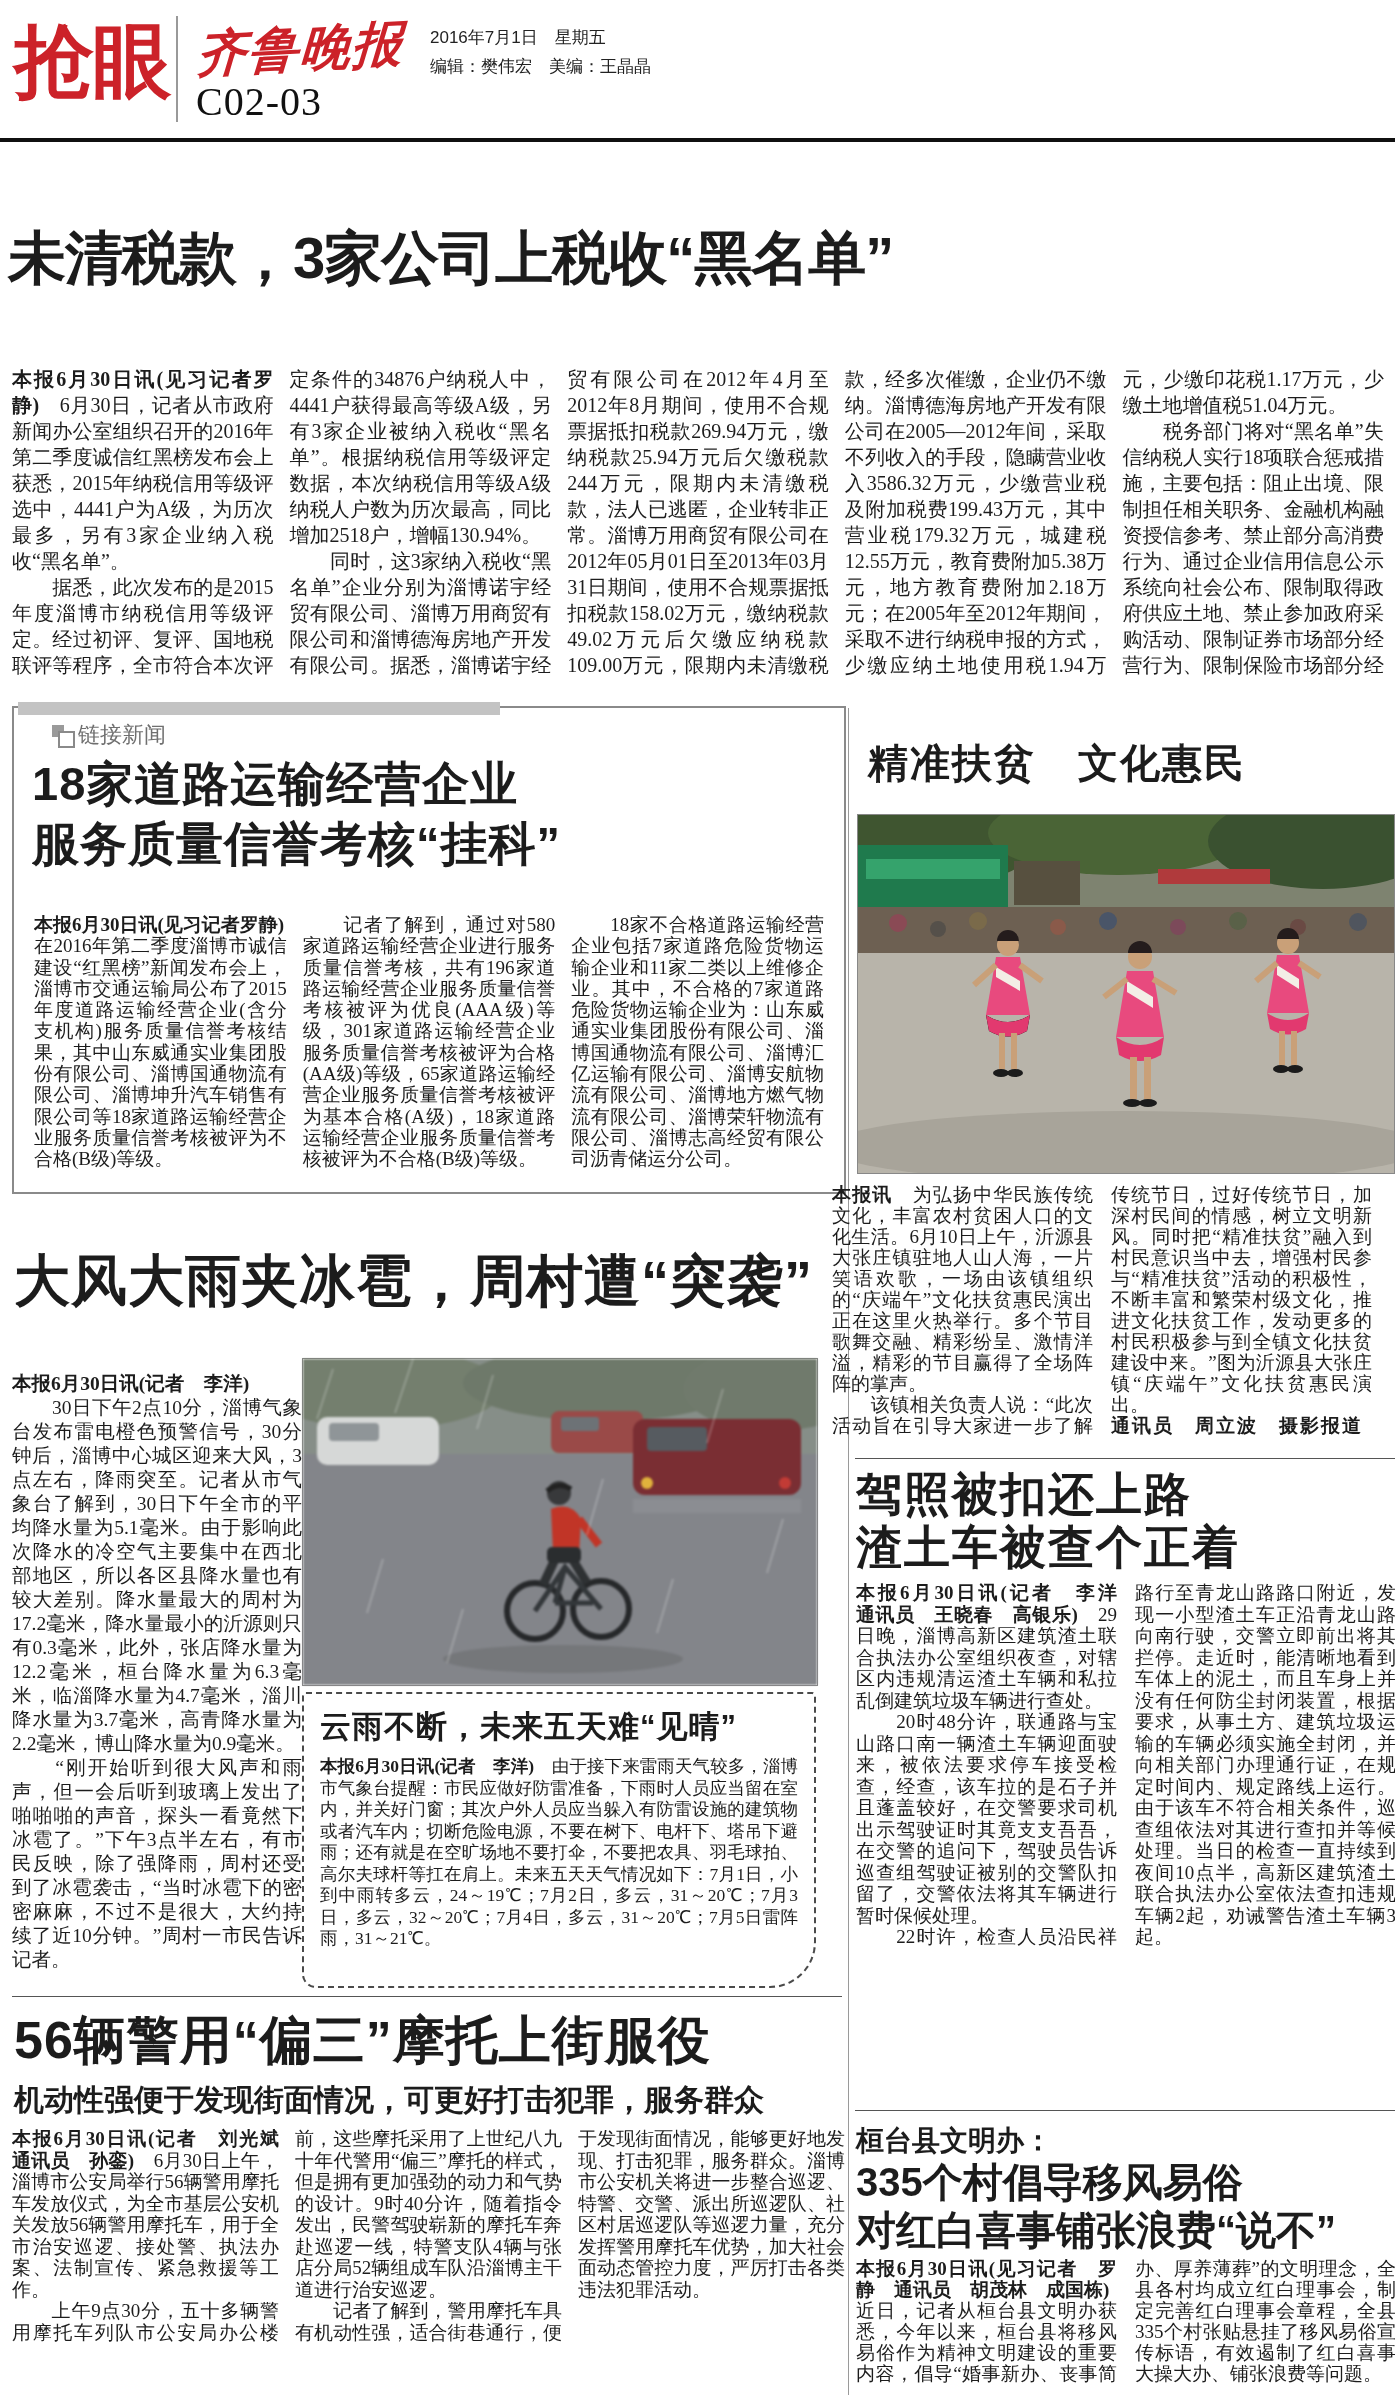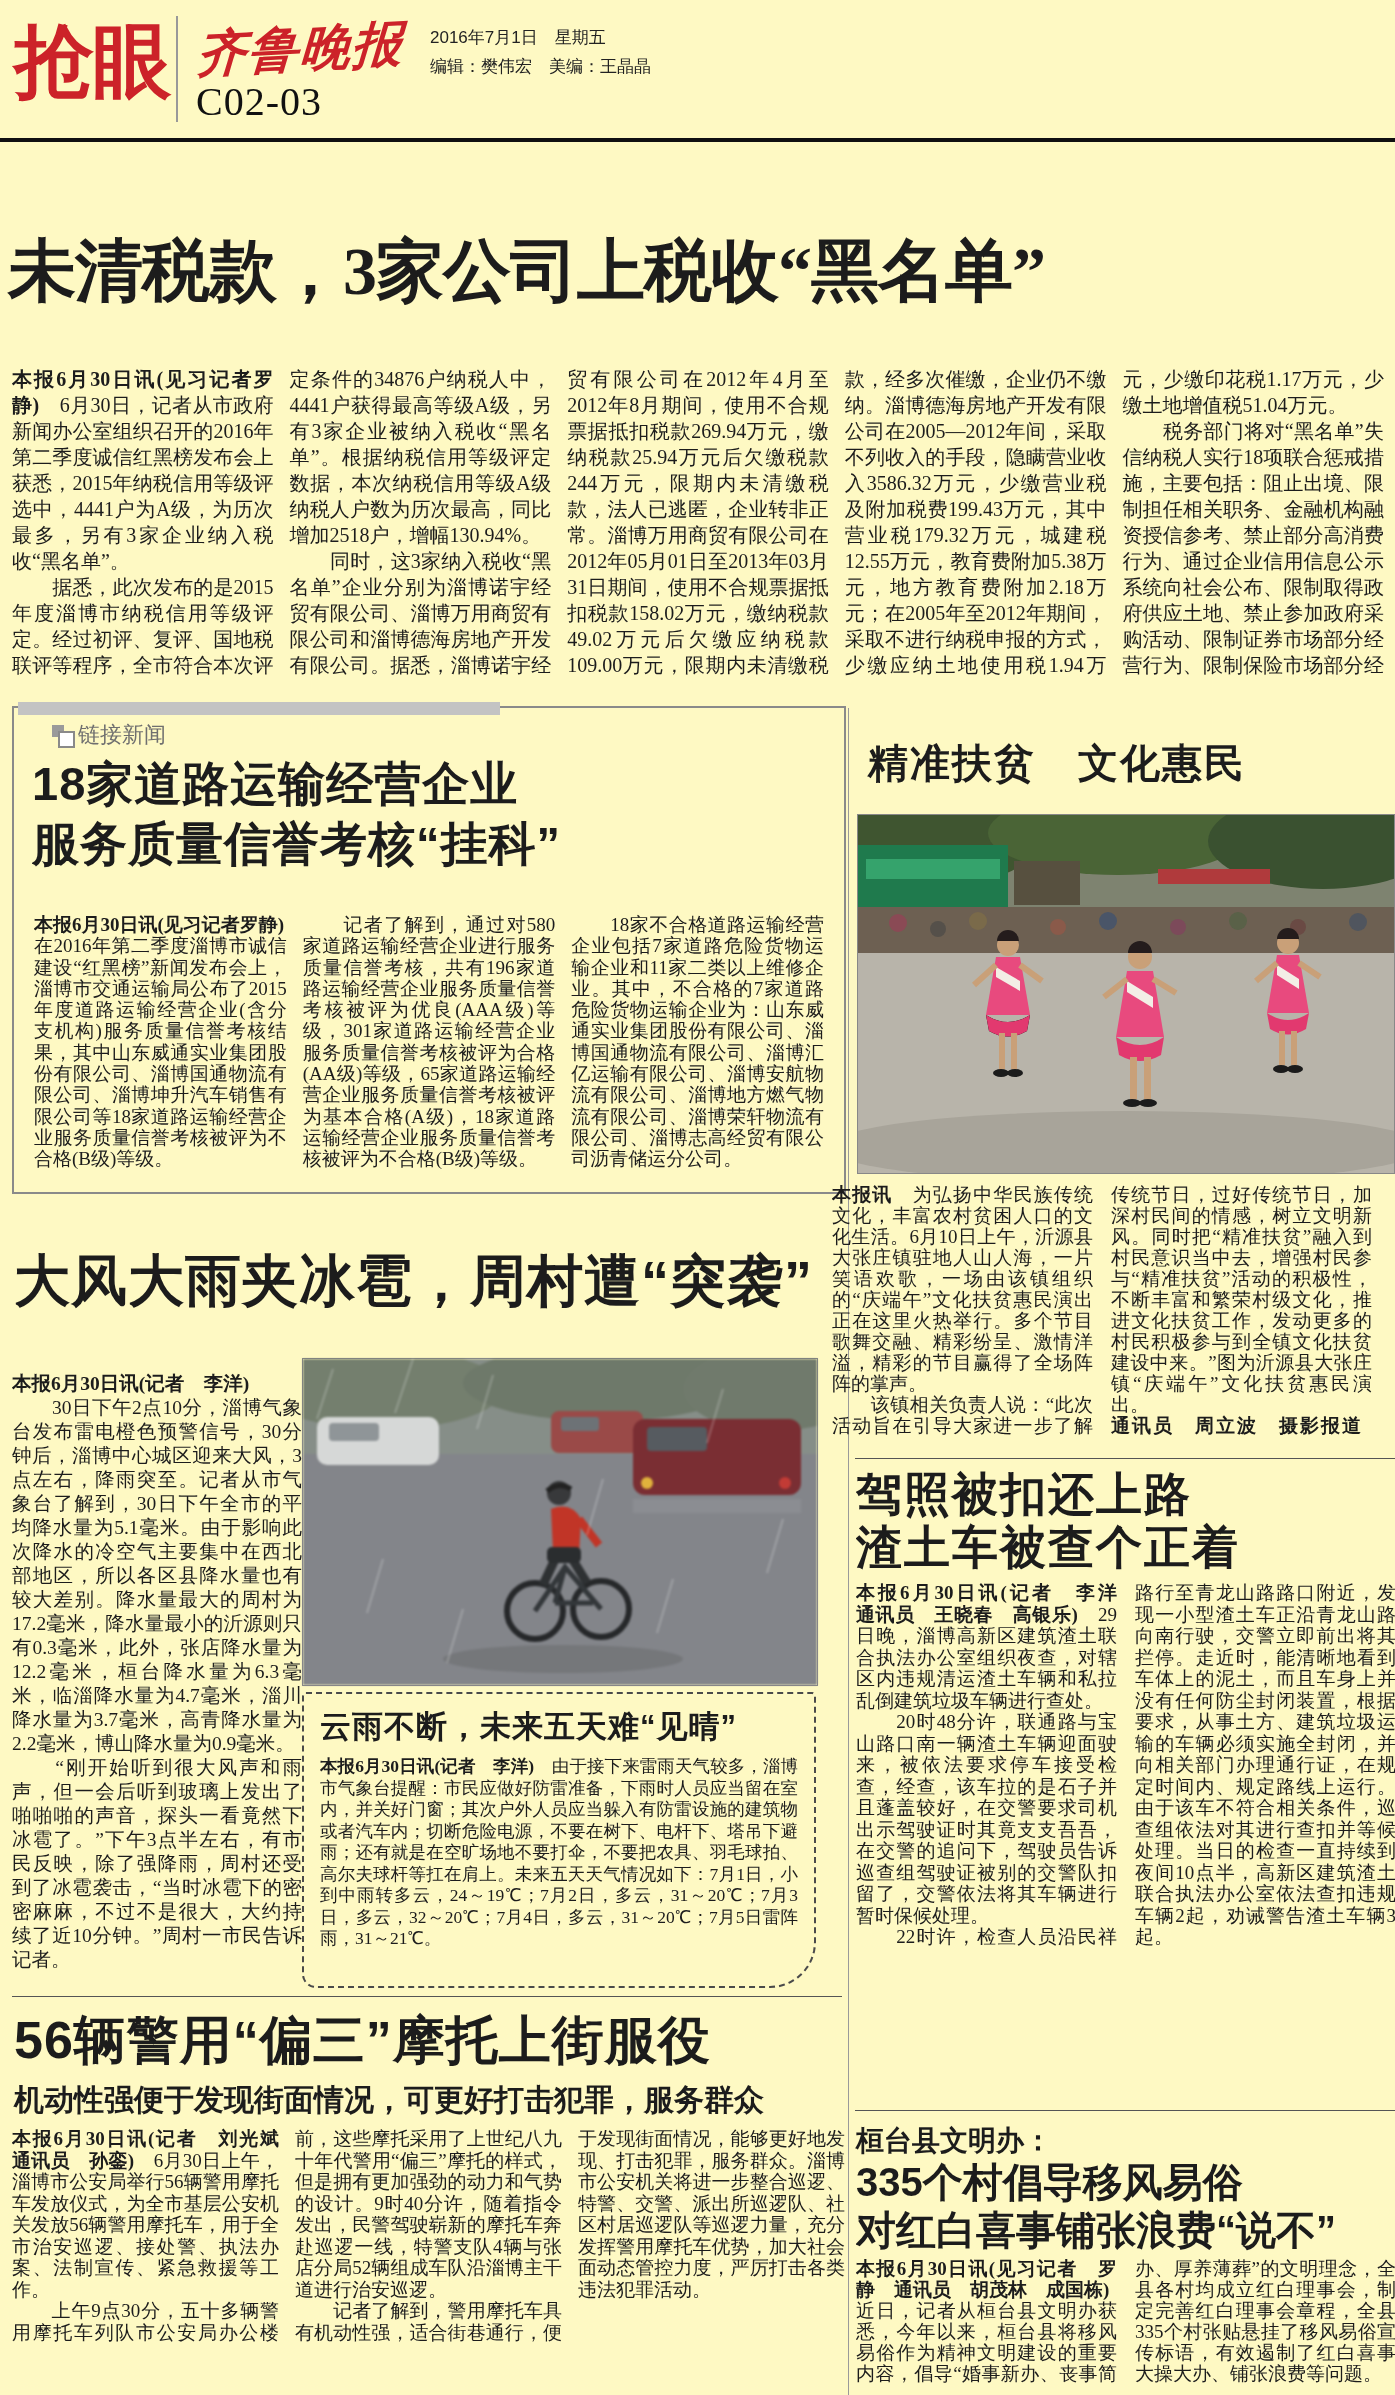--- a/index.html
+++ b/index.html
@@ -1,33 +1,33 @@
 <!DOCTYPE html>
 <html><head>
 <meta charset="utf-8">
 <style>
   html,body{margin:0;padding:0;background:#e8e8e8;}
-  .page{position:relative;width:1395px;height:2395px;background:#fef9c3;margin:0 auto;
+  .page{position:relative;width:1395px;height:2395px;background:#ffffff;margin:0 auto;
         overflow:hidden;font-family:"Liberation Serif",serif;color:#1c1c1c;}
   
   .eyebrow{position:absolute;left:14px;top:6px;font-size:80px;font-weight:900;
            font-family:"Liberation Sans",sans-serif;letter-spacing:-2px;line-height:1.4;}
   .mast-rule{position:absolute;left:176px;top:16px;width:2px;height:106px;background:#999;}
   .paper-logo{position:absolute;left:196px;top:16px;font-size:50px;font-weight:900;
               font-style:italic;transform:rotate(-3deg) skewX(-6deg);letter-spacing:2px;}
   .mast-date{position:absolute;left:430px;top:24px;font-size:17px;line-height:1.7;
              font-family:"Liberation Sans",sans-serif;color:#222;}
   .page-no{position:absolute;left:196px;top:78px;font-size:40px;font-family:"Liberation Serif",serif;
            letter-spacing:1px;color:#111;}
   .top-rule{position:absolute;left:0;top:138px;width:1395px;height:4px;background:#101010;}
   
   .lead-kicker{position:absolute;left:14px;top:156px;width:1375px;font-size:42px;font-weight:900;
                font-family:"Liberation Sans",sans-serif;letter-spacing:-1px;}
-  .lead-headline{position:absolute;left:8px;top:226px;width:1386px;font-size:68px;font-weight:900;
-                 font-family:Liberation Serif, serif;letter-spacing:-1px;white-space:nowrap;}
+  .lead-headline{position:absolute;left:8px;top:220px;width:1386px;font-size:58px;font-weight:900;
+                 font-family:Liberation Sans, sans-serif;letter-spacing:-1px;white-space:nowrap;}
   .body-text{white-space:pre-line;text-align:justify;overflow:hidden;}
   .lede{font-weight:bold;}
   .lead-body{position:absolute;left:12px;top:366px;width:1372px;height:330px;
              column-count:5;column-gap:16px;font-size:20px;line-height:26px;}
   
   .linked-box{position:absolute;left:12px;top:706px;width:830px;height:484px;border:2px solid #8a8a8a;}
   .linked-graybar{position:absolute;left:4px;top:-6px;width:482px;height:13px;background:#c3c3c3;}
   .linked-tag{position:absolute;left:38px;top:12px;display:flex;align-items:center;gap:6px;
               color:#6f6f6f;font-size:22px;font-family:"Liberation Sans",sans-serif;}
   .sq-icon{position:relative;width:20px;height:20px;}

